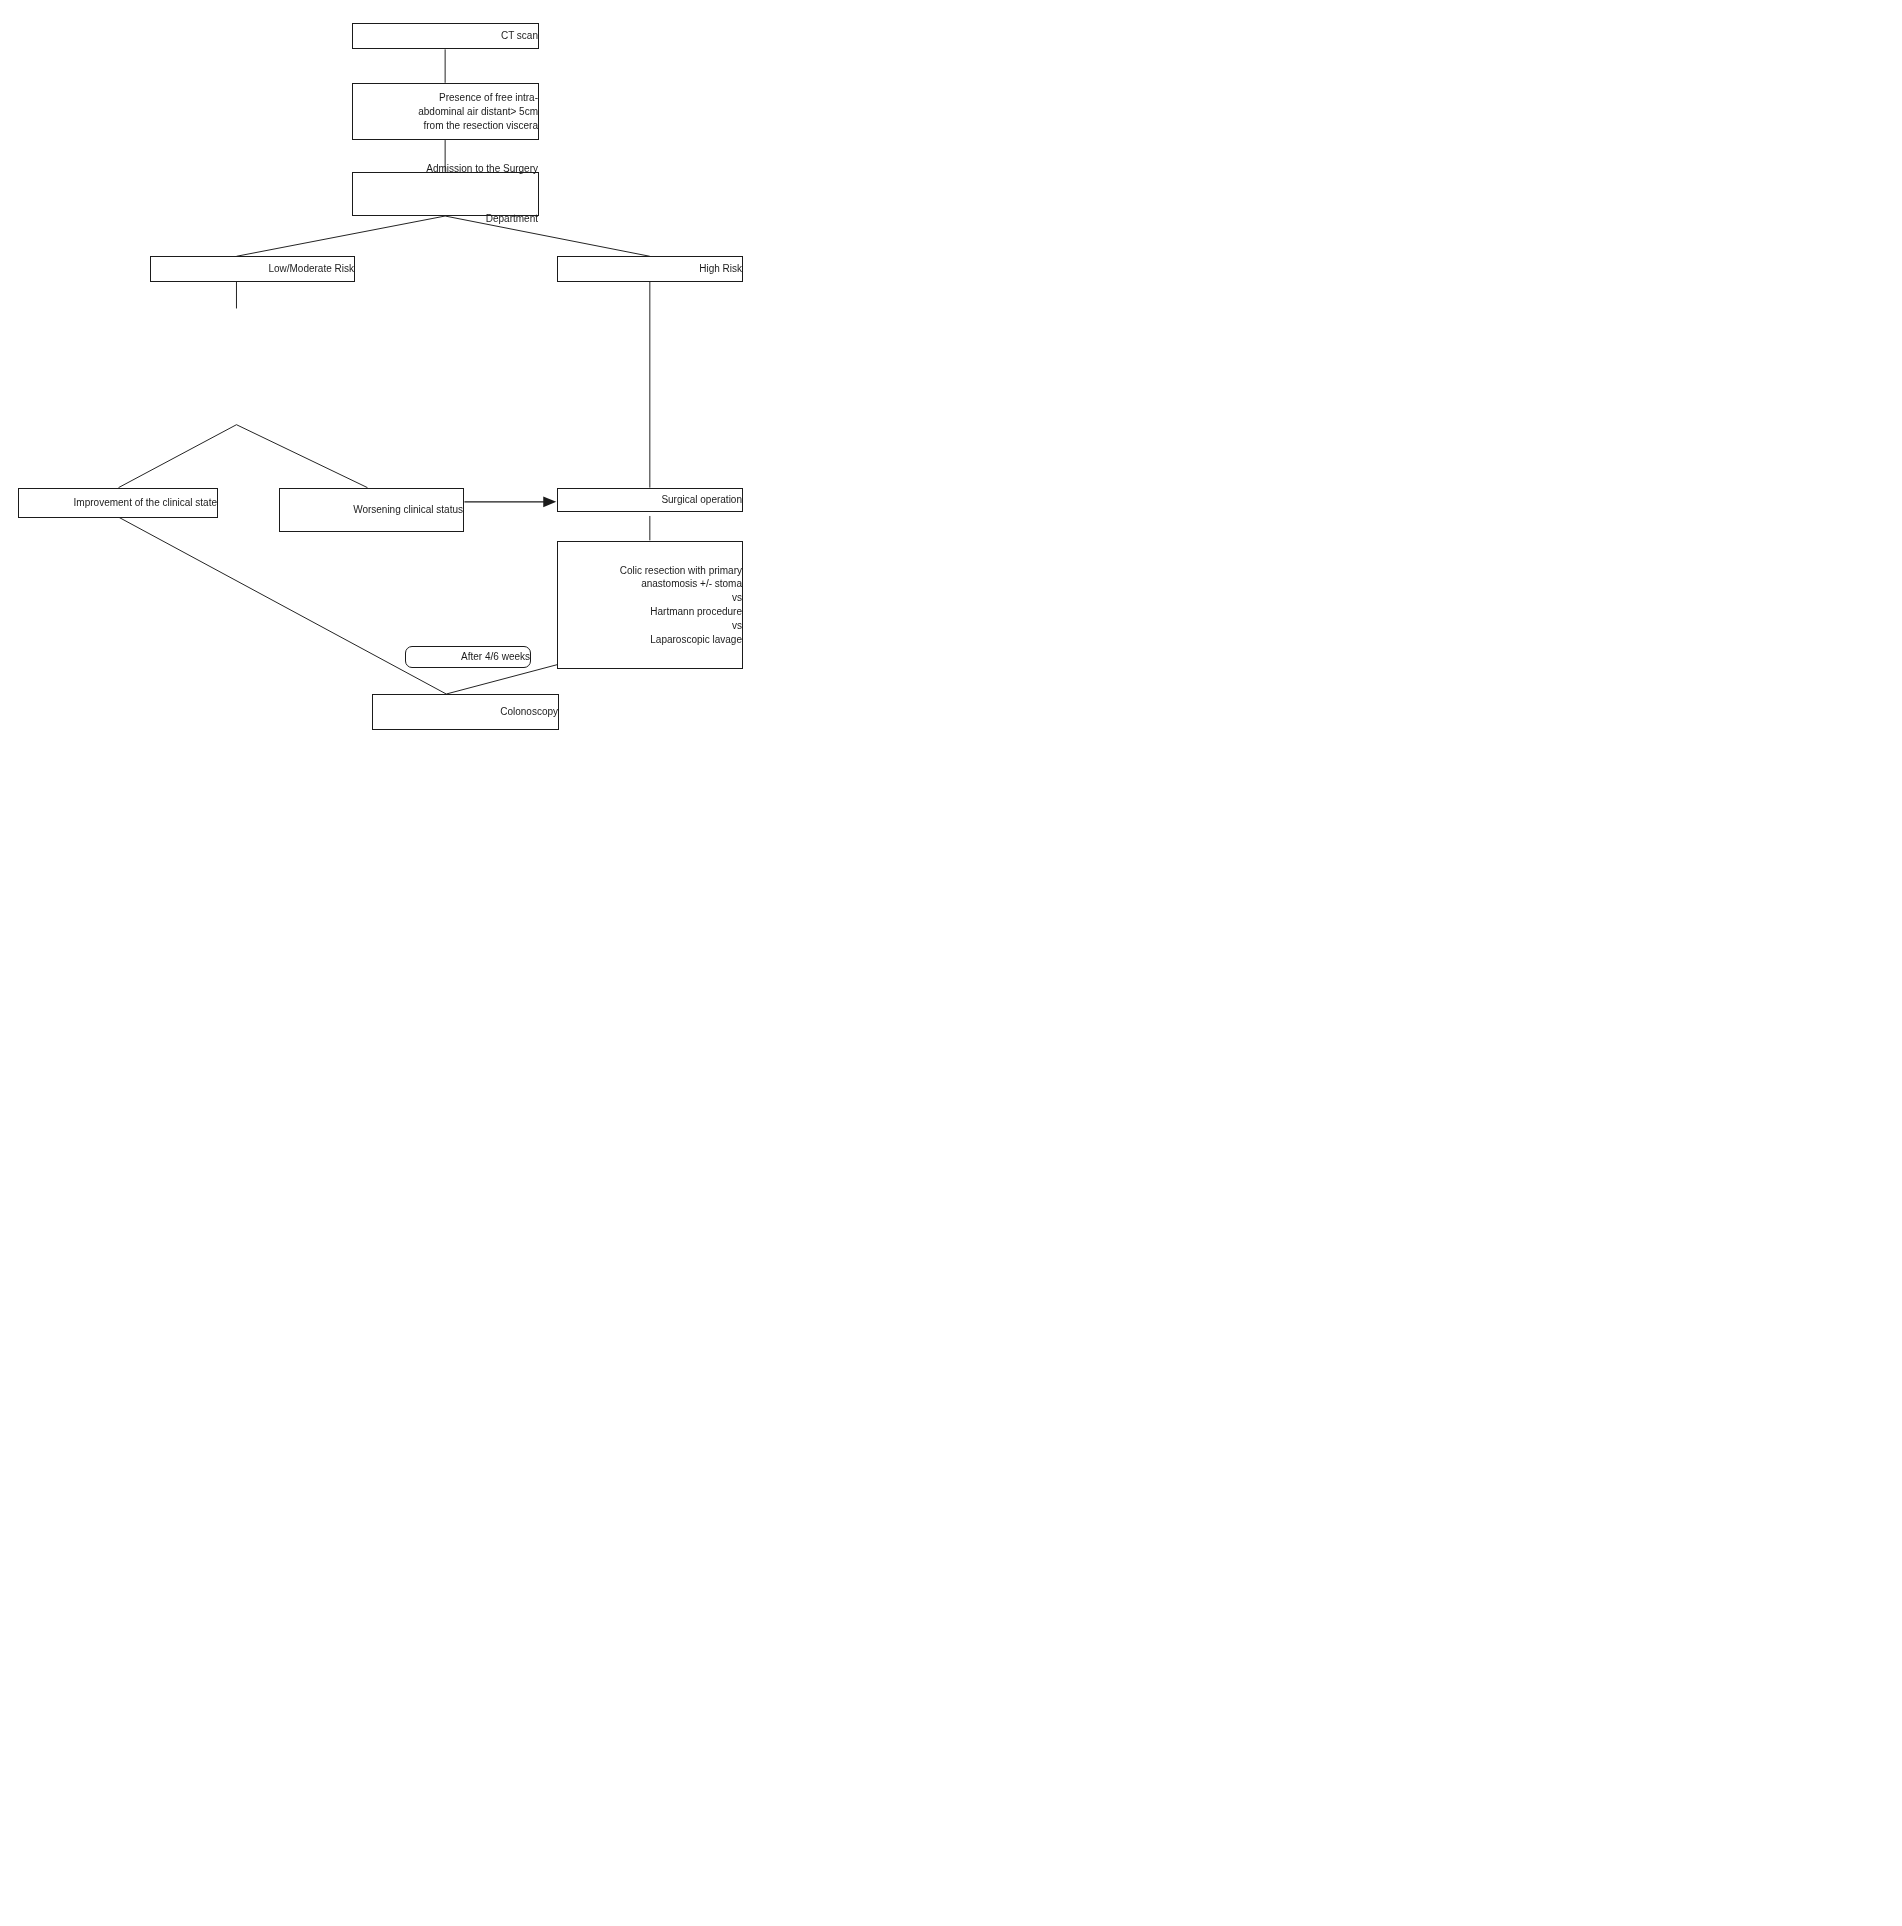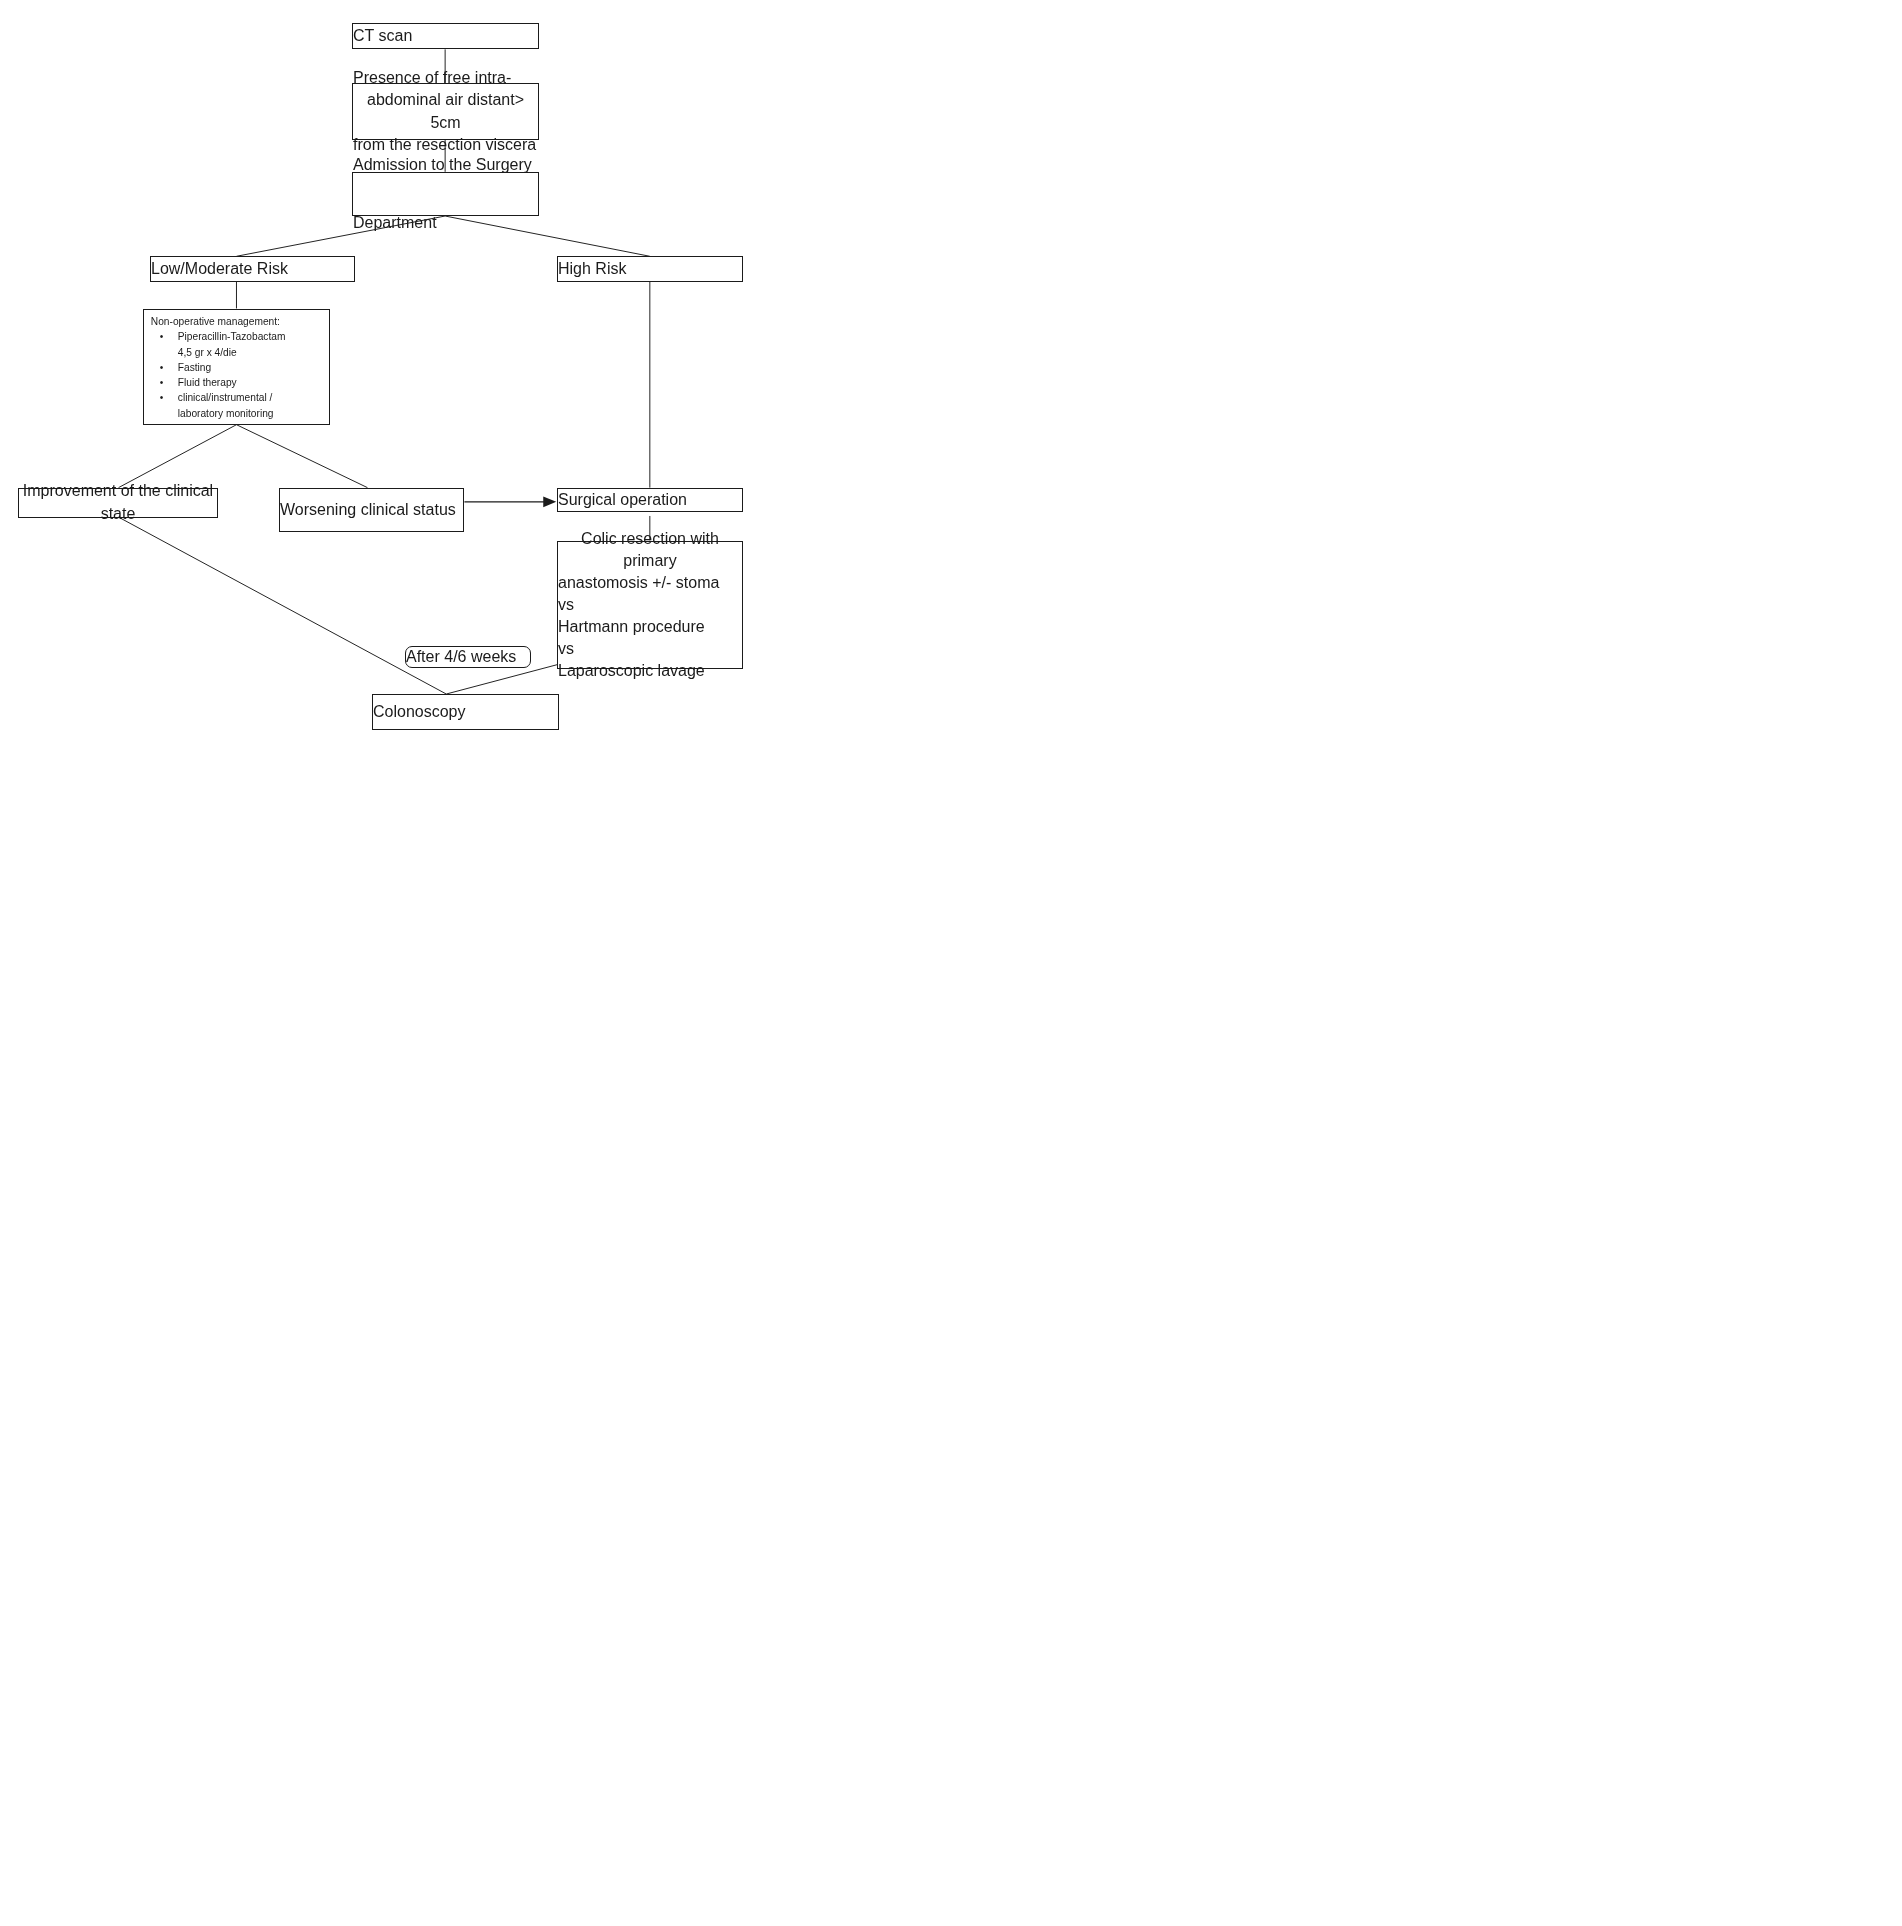--- a/index.html
+++ b/index.html
@@ -3,22 +3,22 @@
 <meta charset="utf-8">
 <style>
   html,body{margin:0;padding:0;background:#ffffff;}
   .canvas{
     position:relative;width:761px;height:770px;background:#ffffff;
     font-family:"Liberation Sans",sans-serif;color:#1b1b1b;
   }
   .edges{position:absolute;left:0;top:0;width:761px;height:770px;}
   .node{
     position:absolute;background:#ffffff;border:1.1px solid #1b1b1b;box-sizing:border-box;
-    display:flex;flex-direction:column;align-items:flex-start;justify-content:center;
-    text-align:center;font-size:16px;line-height:1.4;
+    display:flex;flex-direction:column;align-items:flex-end;justify-content:center;
+    text-align:center;font-size:10px;line-height:1.4;
   }
   .ln{display:block;}
   
   .p-ct{left:352px;top:23px;width:187px;height:26px;}
   .p-air{left:352px;top:83px;width:187px;height:57px;}
   .p-adm{left:352px;top:172px;width:187px;height:44px;gap:36px;}
   .p-low{left:150px;top:256px;width:205px;height:25.5px;}
   .p-high{left:557px;top:256px;width:186px;height:25.5px;}
   .p-nop{left:143px;top:309px;width:187px;height:116px;}
   .p-imp{left:18px;top:488px;width:200px;height:29.5px;}
@@ -76,29 +76,20 @@
   </div>
 
   <div class="node p-low">
     <span class="ln">Low/Moderate Risk</span>
   </div>
 
   <div class="node p-high">
     <span class="ln">High Risk</span>
   </div>
 
-  <div class="node p-nop nop">
-    <div class="nop-title">Non-operative management:</div>
-    <ul>
-      <li><span class="li-text">Piperacillin-Tazobactam 4,5 gr x 4/die</span></li>
-      <li><span class="li-text">Fasting</span></li>
-      <li><span class="li-text">Fluid therapy</span></li>
-      <li><span class="li-text">clinical/instrumental / laboratory monitoring</span></li>
-    </ul>
-  </div>
 
   <div class="node p-imp">
     <span class="ln">Improvement of the clinical state</span>
   </div>
 
   <div class="node p-wor">
     <span class="ln">Worsening clinical status</span>
   </div>
 
   <div class="node p-sur">

